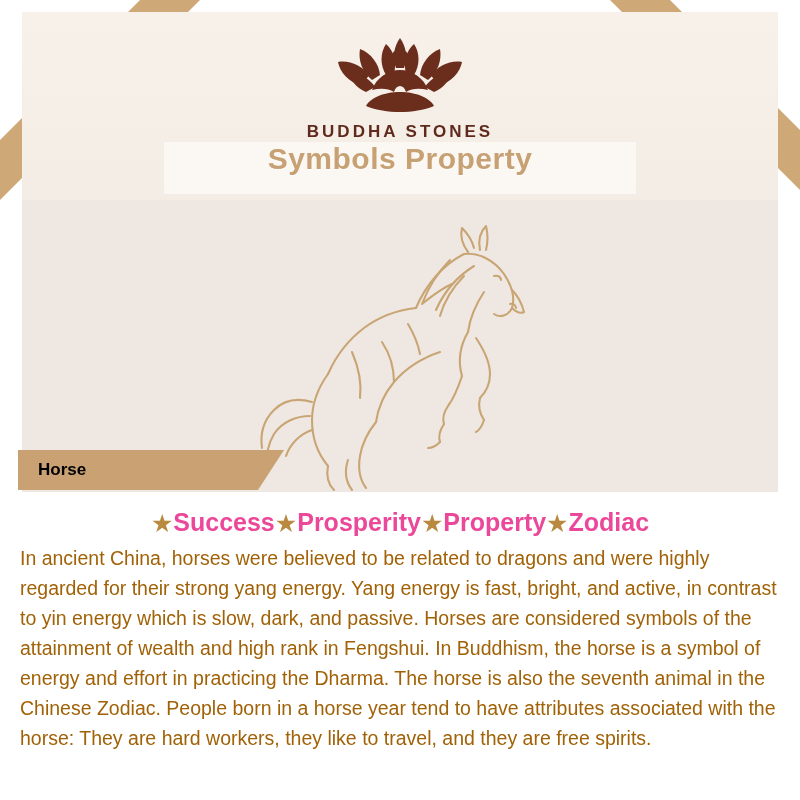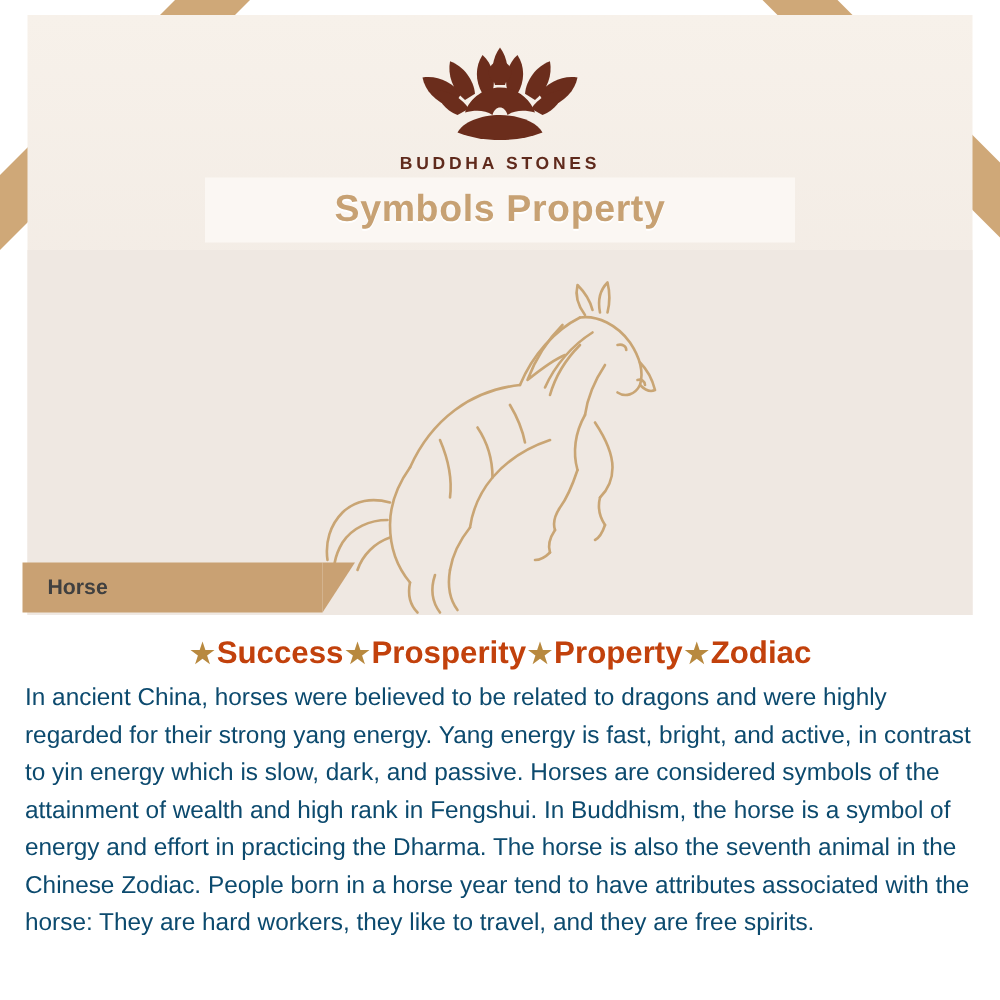--- a/index.html
+++ b/index.html
@@ -83,38 +83,38 @@
     width: 800px;
     text-align: center;
     z-index: 6;
   }
   .logo-mark {
     display: block;
     margin: 0 auto;
   }
   .brand-name {
     margin-top: 4px;
-    font-size: 14px;
+    font-size: 17px;
     letter-spacing: 3px;
     font-weight: bold;
     color: #5f2a1c;
     font-family: "Liberation Sans", sans-serif;
   }
 
   
   .title-bar {
     position: absolute;
     left: 164px;
     top: 142px;
     width: 472px;
     height: 52px;
     background: #fbf7f3;
     z-index: 6;
     display: flex;
-    align-items: center;
+    align-items: flex-start;
     justify-content: center;
   }
   .title-text {
     font-size: 30px;
     font-weight: bold;
     color: #c7a173;
     letter-spacing: 0.5px;
     text-shadow: 0 1px 0 #ffffff;
   }
 
@@ -141,21 +141,21 @@
     top: 450px;
     width: 240px;
     height: 40px;
     background: #c9a173;
     z-index: 7;
     display: flex;
     align-items: center;
   }
   .tag-label {
     margin-left: 20px;
-    color: #404040;
+    color: #000000;
     font-weight: bold;
     font-size: 17px;
   }
   .tag-notch {
     position: absolute;
     left: 258px;
     top: 450px;
     width: 0; height: 0;
     border-top: 40px solid #c9a173;
     border-right: 26px solid transparent;
@@ -171,35 +171,35 @@
     text-align: center;
     z-index: 7;
     white-space: nowrap;
   }
   .attr-star {
     color: #b8893f;
     font-size: 25px;
     vertical-align: -1px;
   }
   .attr-word {
-    color: #c2410c;
+    color: #ec4899;
     font-size: 25px;
     font-weight: bold;
   }
 
   
   .body-copy {
     position: absolute;
     left: 20px;
     top: 543px;
     width: 770px;
     z-index: 7;
     font-size: 19.5px;
     line-height: 30px;
-    color: #0c4a6e;
+    color: #a16207;
     text-align: left;
   }
 </style>
 </head>
 <body>
 
 <div class="page">
 
   <div class="panel"></div>
   <div class="panel-lower-shade"></div>

